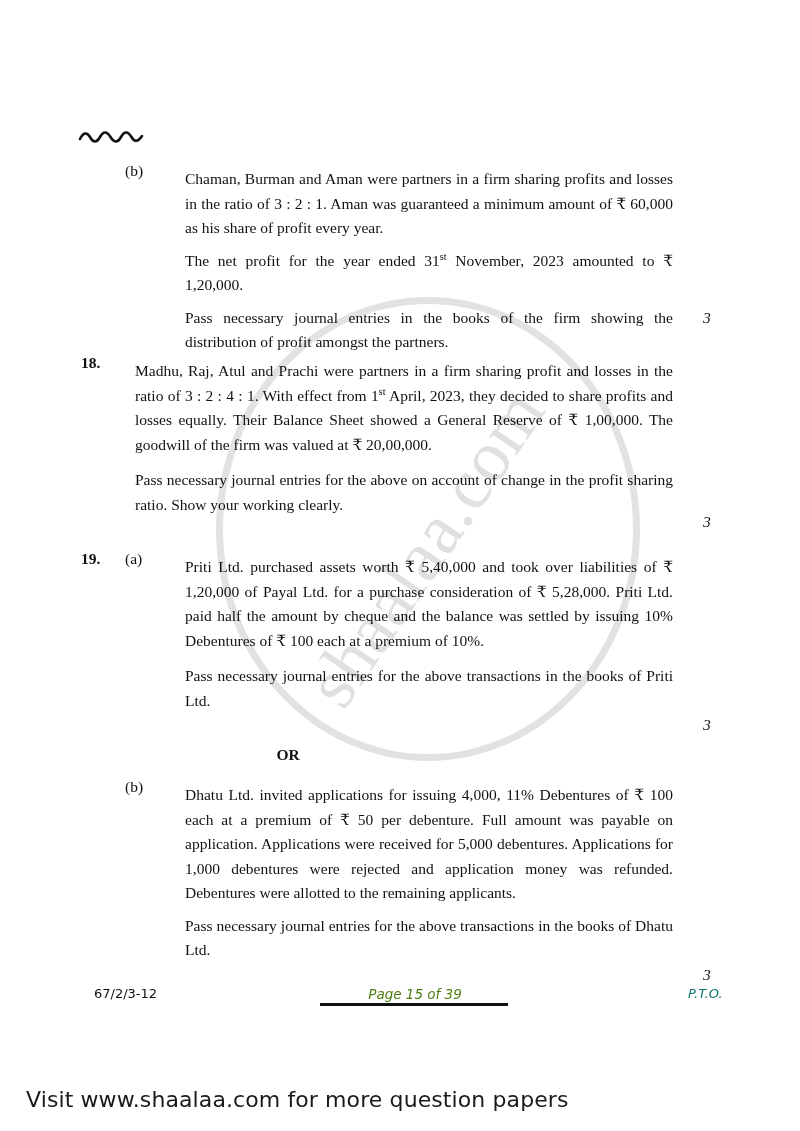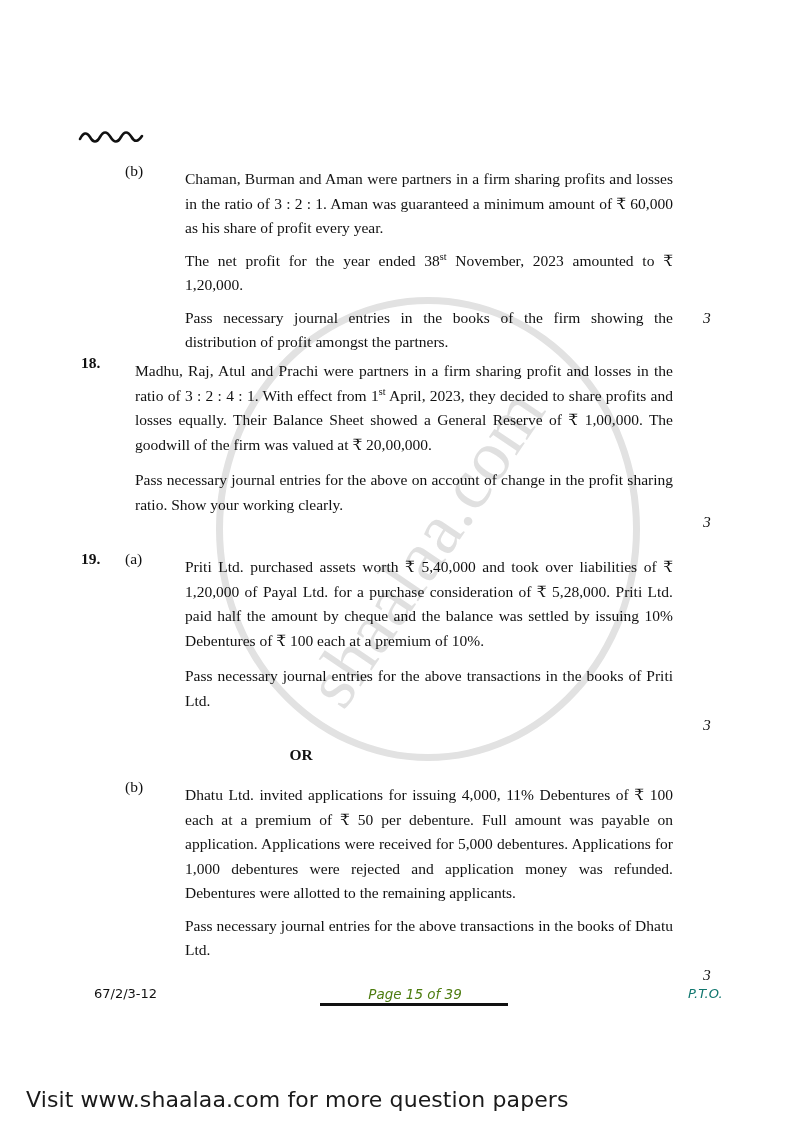--- a/index.html
+++ b/index.html
@@ -111,21 +111,21 @@
     left: 703px;
     width: 24px;
     font-style: italic;
     font-size: 15.5px;
     line-height: 24.5px;
     text-align: left;
   }
 
   .or-label {
     position: absolute;
-    left: 190px;
+    left: 177px;
     width: 222px;
     text-align: center;
     font-weight: bold;
     font-size: 15.5px;
     line-height: 24.5px;
   }
 
   sup {
     font-size: 0.66em;
     vertical-align: super;
@@ -197,21 +197,21 @@
 <div id="page">
 
   <svg class="squiggle" viewBox="0 0 68 22" xmlns="http://www.w3.org/2000/svg">
     <path d="M2 13 Q 7 3 12 11 Q 17 20 22 11 Q 27 2 32.5 11 Q 38 20 43 11 Q 48 2 53.5 11 Q 58 19 64 10" fill="none" stroke="#111111" stroke-width="2.6" stroke-linecap="round"></path>
   </svg>
 
   <div class="qblock" style="top:159px;">
     <div class="sublabel">(b)</div>
     <div class="qbody indent-sub">
       <p>Chaman, Burman and Aman were partners in a firm sharing profits and losses in the ratio of 3 : 2 : 1. Aman was guaranteed a minimum amount of ₹ 60,000 as his share of profit every year.</p>
-      <p><span>The net profit for the year ended 38</span><sup>st</sup><span> November, 2023 amounted to ₹ 1,20,000.</span></p>
+      <p><span>The net profit for the year ended 31</span><sup>st</sup><span> November, 2023 amounted to ₹ 1,20,000.</span></p>
       <p>Pass necessary journal entries in the books of the firm showing the distribution of profit amongst the partners.</p>
     </div>
     <div class="marks" style="top:147px;">3</div>
   </div>
 
   <div class="qblock" style="top:351px;">
     <div class="qnum">18.</div>
     <div class="qbody indent-main">
       <p><span>Madhu, Raj, Atul and Prachi were partners in a firm sharing profit and losses in the ratio of 3 : 2 : 4 : 1. With effect from 1</span><sup>st</sup><span> April, 2023, they decided to share profits and losses equally. Their Balance Sheet showed a General Reserve of ₹ 1,00,000. The goodwill of the firm was valued at ₹ 20,00,000.</span></p>
       <p class="gap">Pass necessary journal entries for the above on account of change in the profit sharing ratio. Show your working clearly.</p>

